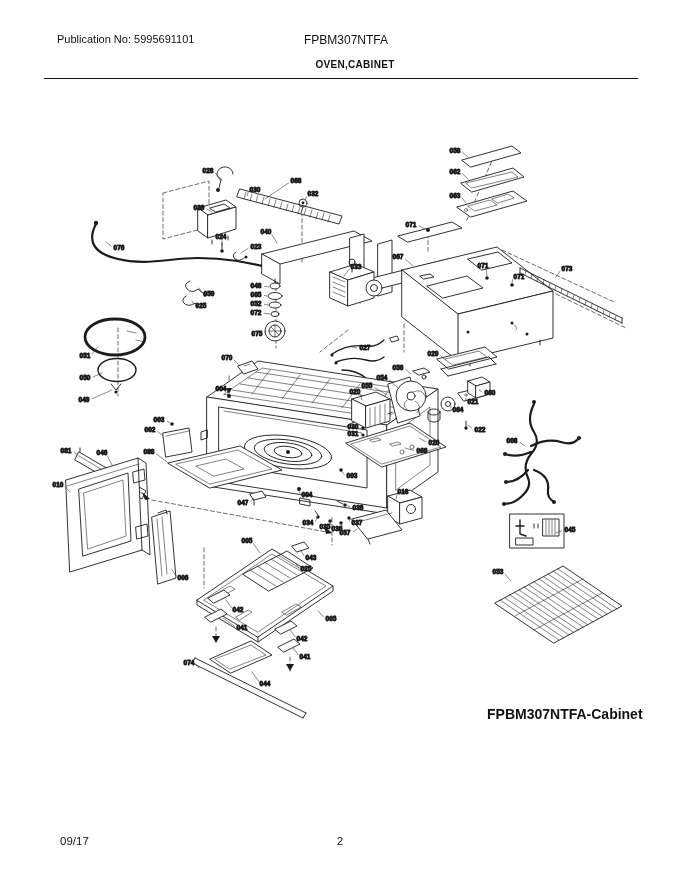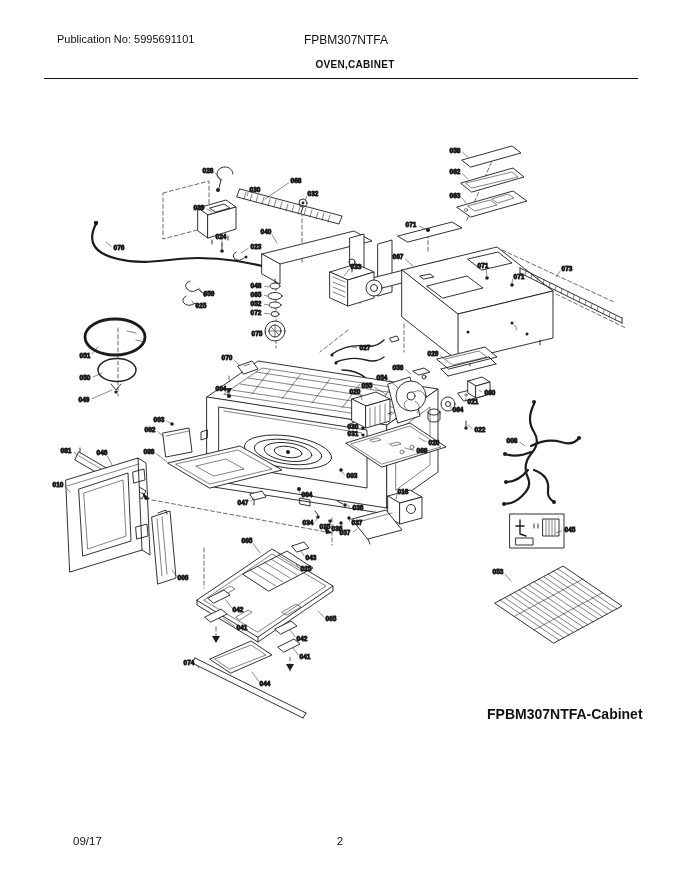--- a/index.html
+++ b/index.html
@@ -3,21 +3,21 @@
 <meta charset="utf-8">
 <style>
   html,body{margin:0;padding:0;background:#fff;width:680px;height:880px;
     font-family:"Liberation Sans",sans-serif;color:#111;}
   .page{position:relative;width:680px;height:880px;background:#fff;overflow:hidden;}
   .pub{position:absolute;left:57px;top:33px;font-size:11px;}
   .model{position:absolute;left:0;top:33px;width:680px;text-align:center;font-size:12px;padding-left:6px;}
   .title{position:absolute;left:0;top:59px;width:680px;text-align:center;font-size:10px;font-weight:bold;letter-spacing:.3px;margin-left:15px;}
   .rule{position:absolute;left:44px;right:42px;top:78px;border-top:1.7px solid #101010;}
   .caption{position:absolute;left:487px;top:706px;font-size:14px;font-weight:bold;}
-  .date{position:absolute;left:60px;top:835px;font-size:11.5px;margin-left:13px;}
+  .date{position:absolute;left:60px;top:835px;font-size:11.5px;}
   .pageno{position:absolute;left:0;top:835px;width:680px;text-align:center;font-size:11.5px;}
   svg.fig{position:absolute;left:0;top:0;}
   .art{stroke:#1c1c1c;stroke-width:.9;fill:none;stroke-linejoin:round;stroke-linecap:round;}
   .art .w{fill:#ffffff;}
   .art .k{fill:#1c1c1c;stroke:none;}
   .dash{stroke-dasharray:4 2.6;stroke-width:.65;}
   .thick{stroke-width:2.2;}
   .mid{stroke-width:1.4;}
   .thin{stroke-width:.55;}
   .callout{font:600 6.5px "Liberation Sans",sans-serif;fill:#141414;text-anchor:middle;}

